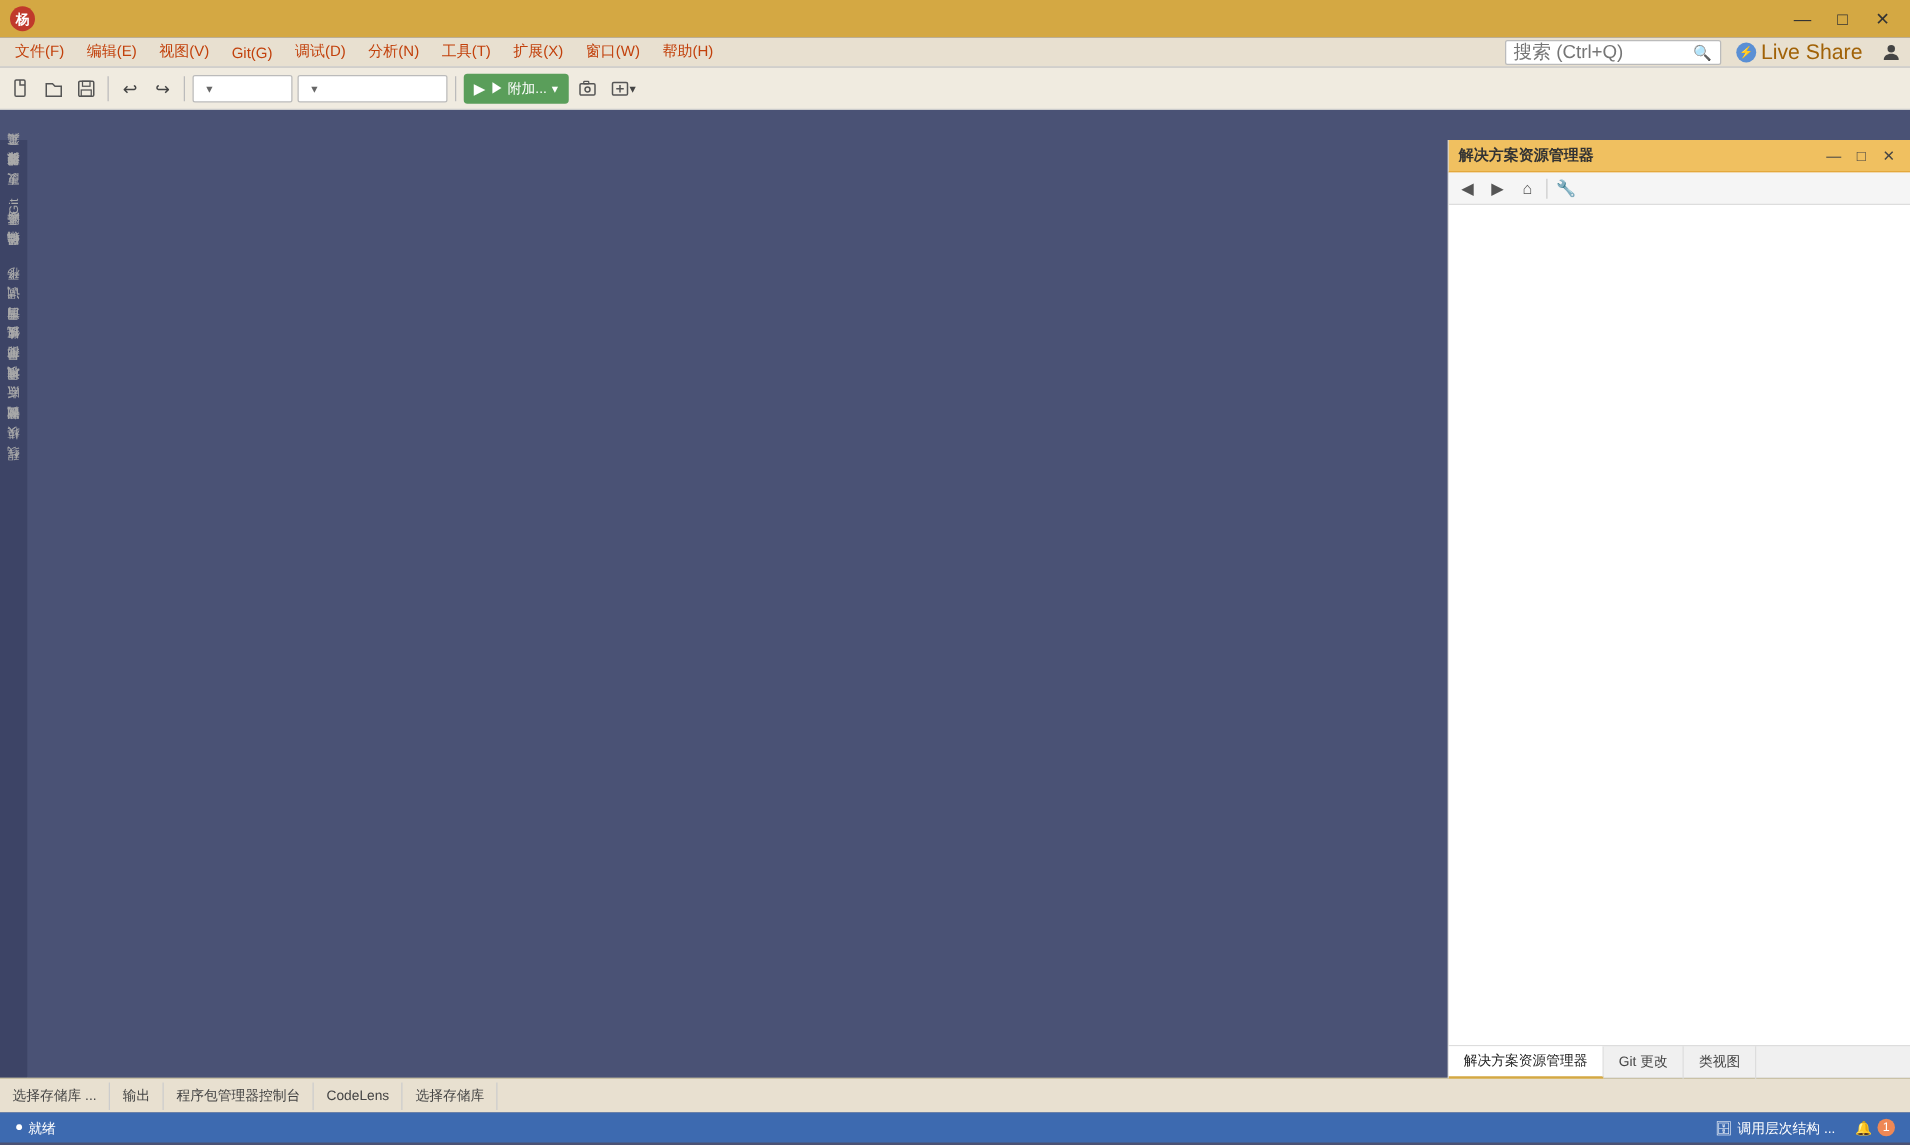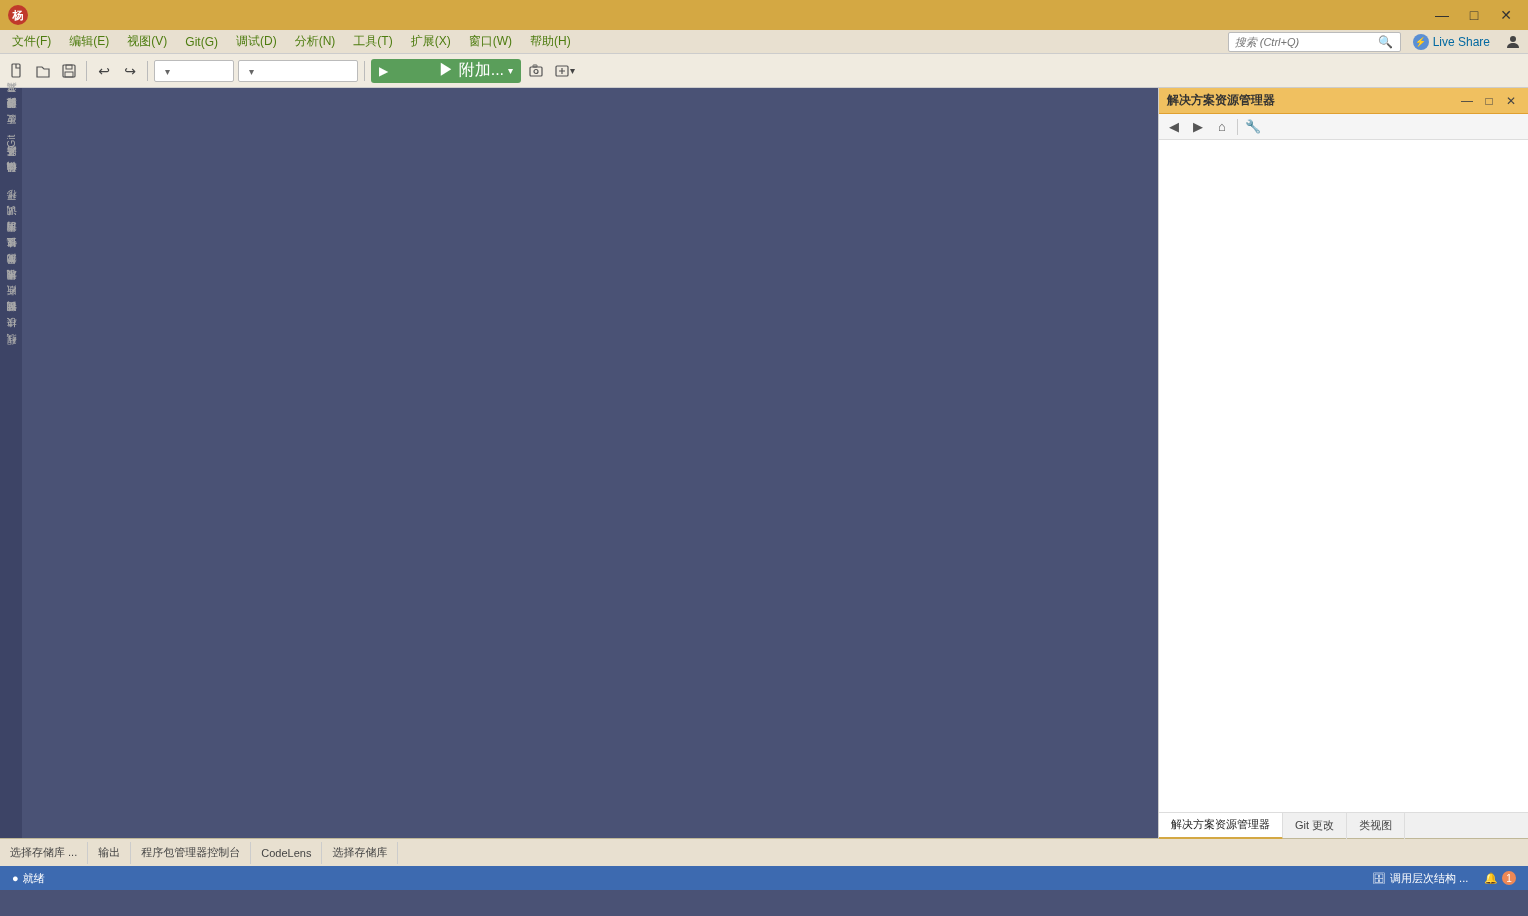--- a/index.html
+++ b/index.html
@@ -63,21 +63,21 @@
       background: #e8e0d0;
       display: flex;
       align-items: center;
       padding: 0 4px;
       gap: 2px;
       border-bottom: 1px solid #ccc;
     }
     .menu-item {
       padding: 2px 8px;
       cursor: pointer;
-      color: #4d7c0f;
+      color: #c2410c;
       font-size: 12px;
       height: 22px;
       display: flex;
       align-items: center;
       border-radius: 2px;
     }
 
     
     #toolbar {
       height: 34px;
@@ -379,29 +379,29 @@
   <div class="menu-item">Git(G)</div>
   <div class="menu-item">调试(D)</div>
   <div class="menu-item">分析(N)</div>
   <div class="menu-item">工具(T)</div>
   <div class="menu-item">扩展(X)</div>
   <div class="menu-item">窗口(W)</div>
   <div class="menu-item">帮助(H)</div>
   <div style="flex:1"></div>
 
   <div style="display:flex;align-items:center;background:white;border:1px solid #bbb;border-radius:2px;height:20px;padding:0 6px;margin-right:4px;gap:4px;min-width:160px;">
-    <input type="text" style="border: none; outline: none; font-size: 11px; color: rgb(85, 85, 85); width: 140px; background: transparent; font-style: italic;" placeholder="搜索 (Ctrl+Q)">
+    <input type="text" style="border: none; outline: none; font-size: 15px; color: rgb(85, 85, 85); width: 140px; background: transparent;" placeholder="搜索 (Ctrl+Q)">
     <span style="color:#666;font-size:12px;">🔍</span>
   </div>
 
   <div id="live-share-btn" style="display:flex;align-items:center;gap:4px;cursor:pointer;padding:0 6px;">
     <div id="live-share-icon">
       <span style="font-size:9px;">⚡</span>
     </div>
-    <span style="color:#0369a1;font-size:12px;">Live Share</span>
+    <span style="color:#a16207;font-size:17px;">Live Share</span>
   </div>
   <div id="account-icon" title="Account" style="margin-left:4px;">
     <svg width="16" height="16" viewBox="0 0 16 16" fill="#444">
         <circle cx="8" cy="5" r="3"></circle>
         <path d="M2 14c0-3.3 2.7-5 6-5s6 1.7 6 5"></path>
       </svg>
   </div>
 </div>
 
 <div id="toolbar">
@@ -435,40 +435,40 @@
     <span class="chevron-down"></span>
   </div>
   <div class="toolbar-dropdown toolbar-dropdown-wide" style="min-width:120px;">
     <span></span>
     <span class="chevron-down"></span>
   </div>
   <div class="toolbar-separator"></div>
 
   <button class="run-btn">
     <span>▶</span>
-    <span style="font-size:16px;margin-left:46px;">▶ 附加...</span>
+    <span style="font-size:11px;">▶ 附加...</span>
     <span style="font-size:10px;">▾</span>
   </button>
   <div class="toolbar-btn" title="Capture">
     <svg width="16" height="16" viewBox="0 0 16 16" fill="none">
         <rect x="2" y="4" width="12" height="9" rx="1" stroke="#555" stroke-width="1.2"></rect>
         <circle cx="8" cy="8.5" r="2" stroke="#555" stroke-width="1.2"></circle>
         <rect x="5" y="2" width="4" height="2" rx="0.5" stroke="#555" stroke-width="1"></rect>
       </svg>
   </div>
   <div class="toolbar-btn">
     <svg width="16" height="16" viewBox="0 0 16 16" fill="none">
         <rect x="2" y="3" width="12" height="10" rx="1" stroke="#555" stroke-width="1.2"></rect>
         <path d="M5 8h6M8 5v6" stroke="#555" stroke-width="1.2"></path>
       </svg>
     <span style="font-size:10px;">▾</span>
   </div>
 </div>
 
-<div id="main-layout" style="display:flex;height:calc(916px - 30px - 24px - 34px - 28px - 24px - 26px);">
+<div id="main-layout" style="display:flex;height:calc(916px - 30px - 24px - 34px - 28px - 24px - 26px);margin-top:24px;">
 
   <div id="left-sidebar">
 
     <div class="sidebar-tab">工具箱</div>
     <div class="sidebar-tab">服务器资源管理器</div>
     <div class="sidebar-tab">Git 更改</div>
     <div class="sidebar-tab">诊断工具</div>
     <div class="sidebar-tab">代码编辑器</div>
     <div class="sidebar-divider"></div>
 

